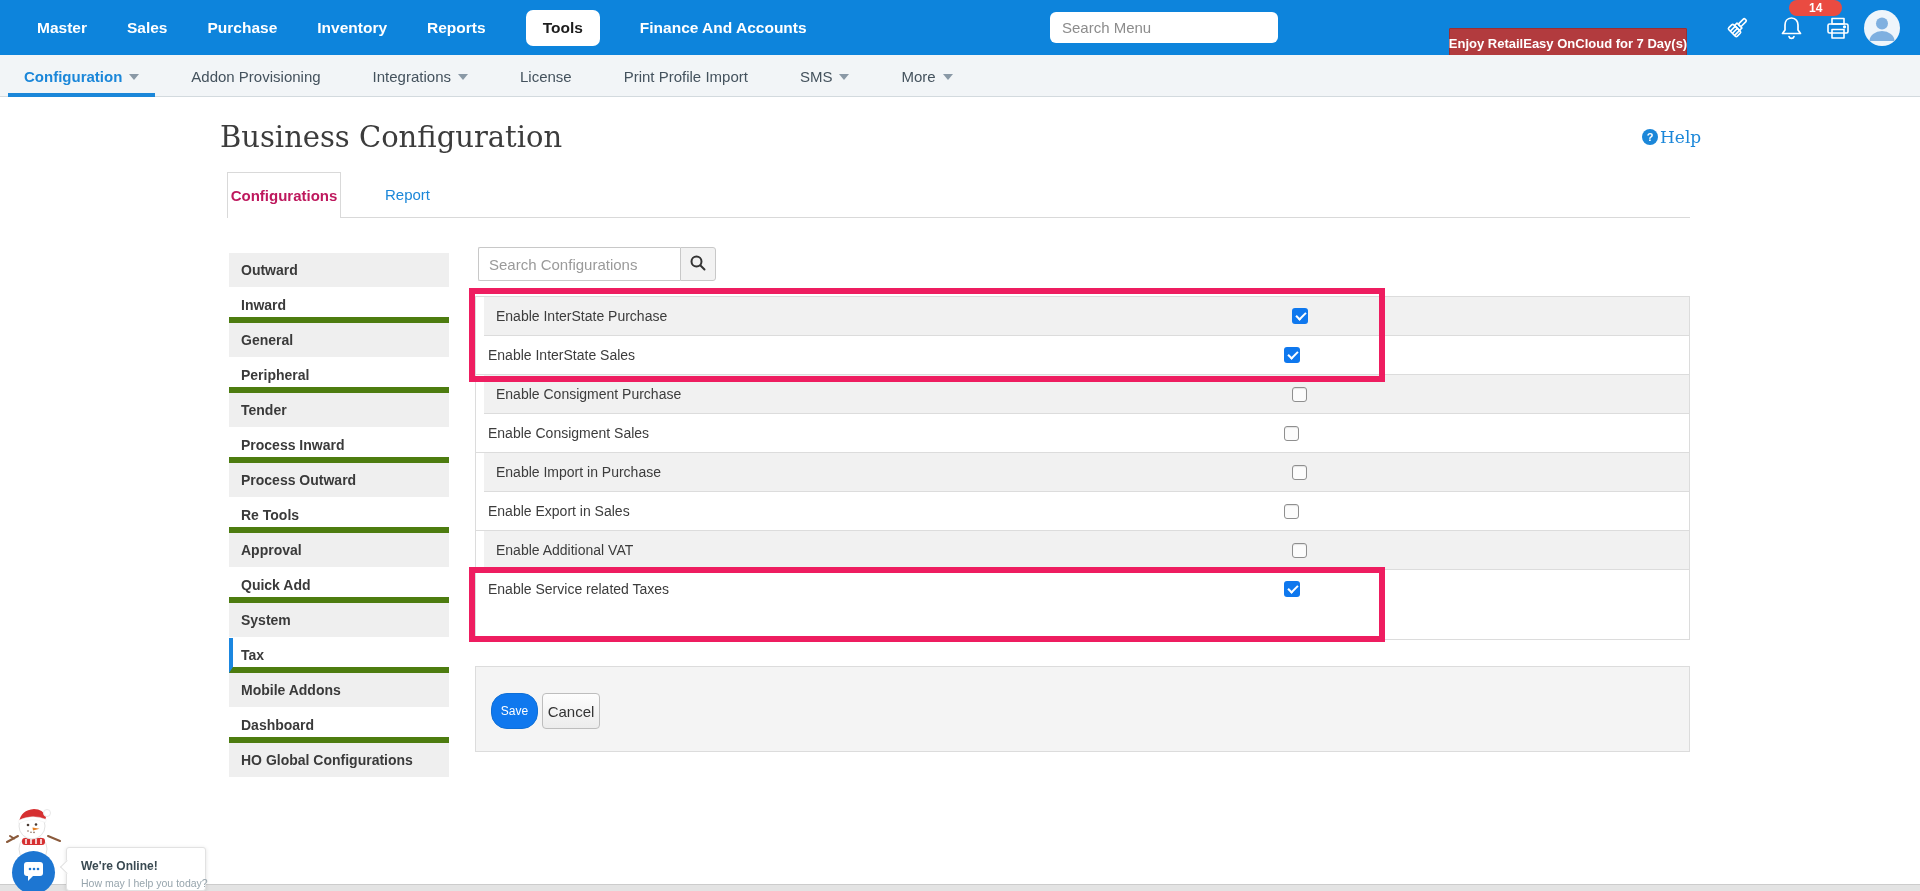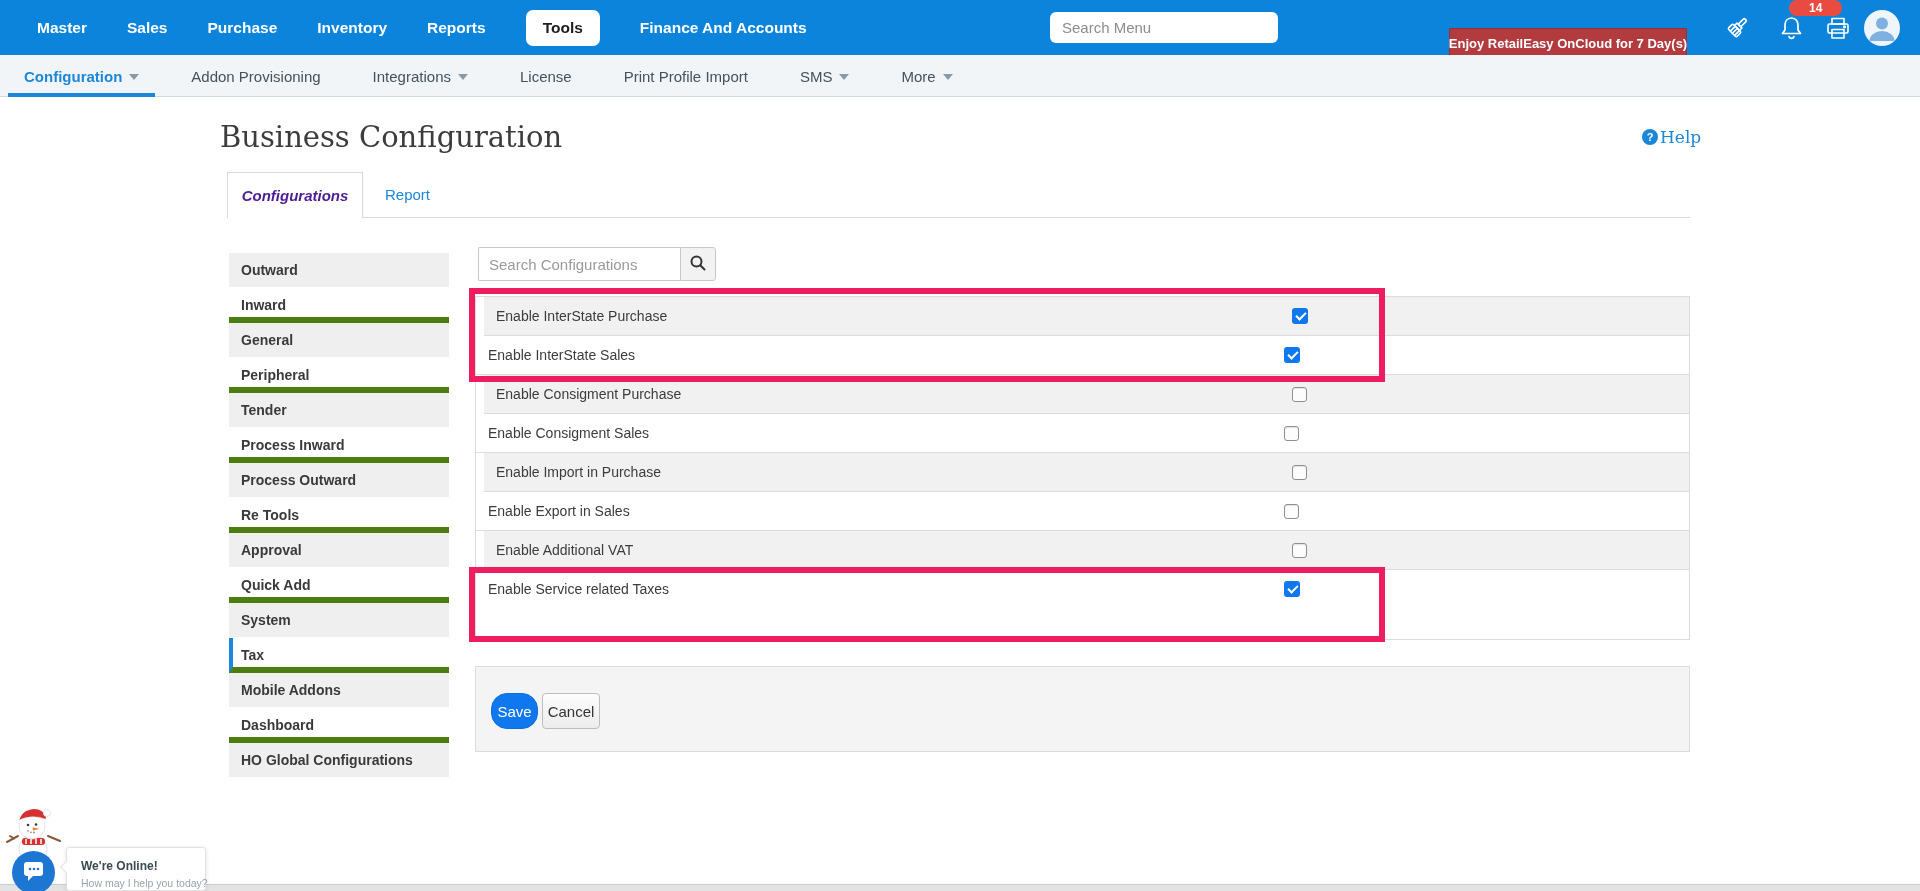--- a/index.html
+++ b/index.html
@@ -47,24 +47,24 @@
   .page-title { position:absolute; left:220px; top:120px; font-family:"DejaVu Serif", serif;
                 font-size:29px; color:#3c3c3c; font-weight:500; letter-spacing:0; }
   .help-link { position:absolute; left:1642px; top:127px; display:flex; align-items:center; gap:2px;
                color:var(--accent,#1b87d9); font-family:"DejaVu Serif", serif; font-size:17px; cursor:pointer; }
   .help-q { width:16px; height:16px; border-radius:50%; background:var(--accent,#1b87d9); color:#fff;
             font-size:11px; font-weight:bold; display:flex; align-items:center; justify-content:center;
             font-family:"Liberation Sans", sans-serif; }
 
   
   .tab-rule { position:absolute; left:227px; top:217px; width:1463px; height:1px; background:#d9d9d9; }
-  .tab-active { position:absolute; left:227px; top:172px; width:136px; height:46px; background:#fff;
+  .tab-active { position:absolute; left:227px; top:172px; width:114px; height:46px; background:#fff;
                 border:1px solid #d9d9d9; border-bottom:none; z-index:2; display:flex;
                 align-items:center; justify-content:center; font-size:15px; font-weight:bold;
-                color:#4c1d95; cursor:pointer;font-style:italic; }
+                color:#be185d; cursor:pointer; }
   .tab-report { position:absolute; left:385px; top:172px; height:45px; display:flex; align-items:center;
                 color:var(--accent,#1b87d9); font-size:15px; cursor:pointer; }
 
   
   .sidebar { position:absolute; left:229px; top:253px; width:220px; }
   .side-item { height:35px; line-height:35px; padding-left:12px; font-size:14px; font-weight:bold;
                color:#3a3a3a; white-space:nowrap; overflow:hidden; cursor:pointer; }
   .side-item.alt { background:#efefef; border-bottom:1px solid #fff; }
   .side-item.plain { background:#fff; border-bottom:6px solid #4d7c0f; }
   .side-item.selected { background:#fff; border-left:4px solid #1b87e0; padding-left:8px; }
@@ -95,21 +95,21 @@
 
   
   .hl { position:absolute; border:6px solid var(--highlight-pink,#ee1d60); z-index:6; pointer-events:none; }
   .hl1 { left:469px; top:288px; width:916px; height:94px; }
   .hl2 { left:469px; top:567px; width:916px; height:75px; }
 
   
   .footer-band { position:absolute; left:475px; top:666px; width:1215px; height:86px;
                  background:#f4f4f4; border:1px solid #dcdcdc; }
   .btn-save { position:absolute; left:15px; top:26px; width:47px; height:36px; border:1px solid #0f6fd6;
-              background:var(--checkbox-blue,#0f78ee); color:#fff; border-radius:16px; font-size:15px;
+              background:var(--checkbox-blue,#0f78ee); color:#fff; border-radius:16px; font-size:12px;
               font-family:"Liberation Sans", sans-serif; cursor:pointer; }
   .btn-cancel { position:absolute; left:66px; top:26px; width:58px; height:36px;
               background:linear-gradient(#fdfdfd,#ececec); border:1px solid #bdbdbd; color:#333;
               border-radius:4px; font-size:15px; font-family:"Liberation Sans", sans-serif; cursor:pointer; }
 
   
   .bottom-strip { position:absolute; left:0; top:884px; width:1920px; height:7px;
                   background:#e3e3e3; border-top:1px solid #cccccc; }
 
   

